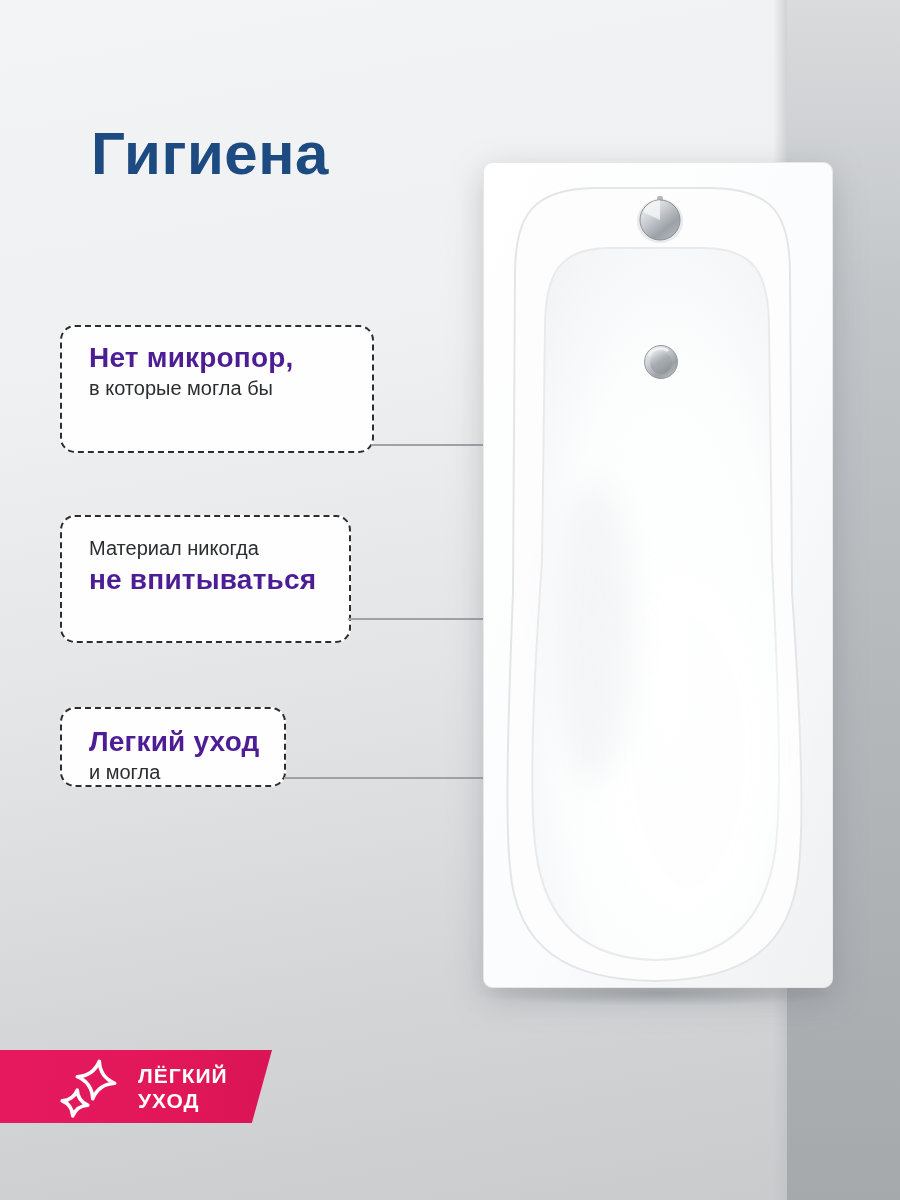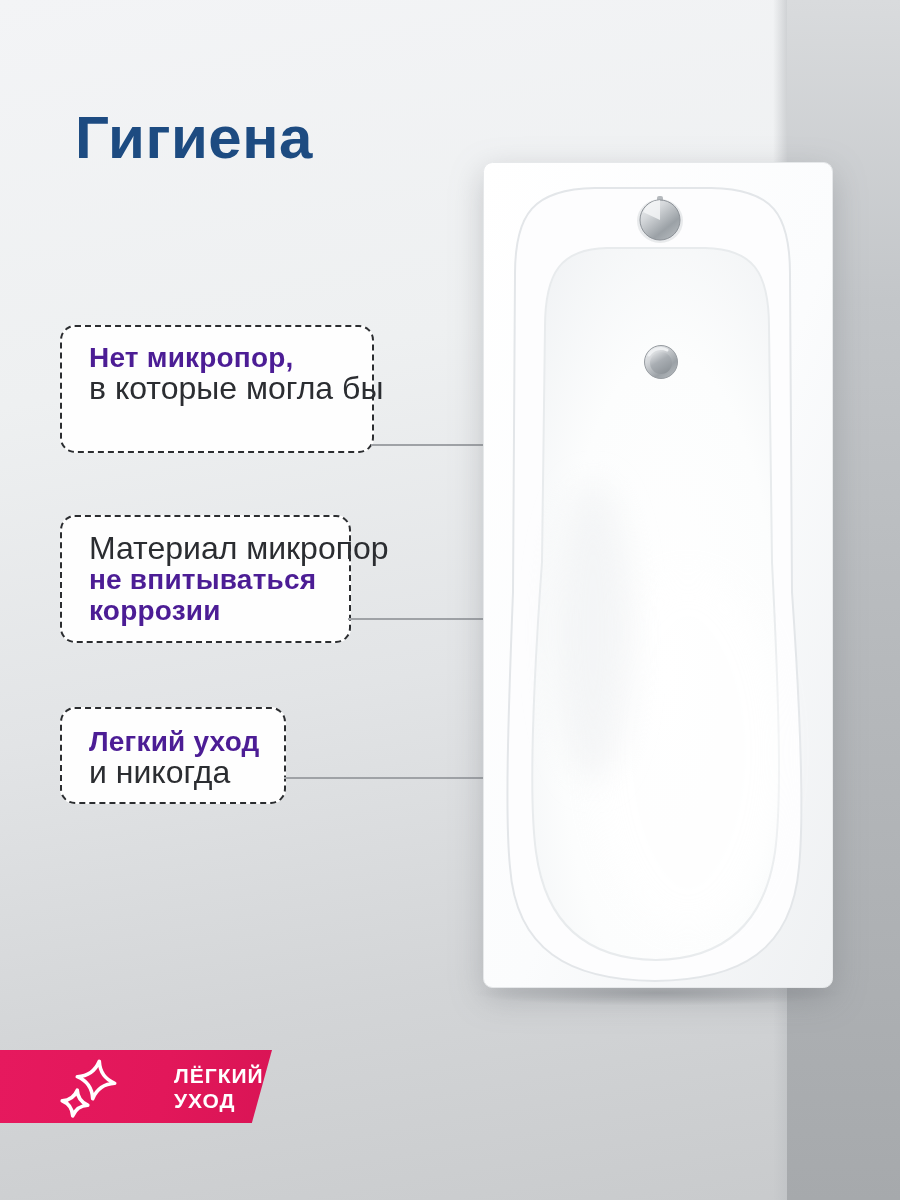--- a/index.html
+++ b/index.html
@@ -11,32 +11,32 @@
   
   .wall-band{
     position:absolute;left:787px;top:0;width:113px;height:1200px;
     background:linear-gradient(180deg,#d9dbdd 0%,#c3c6c9 25%,#b6b9bc 55%,#adb0b3 80%,#a6a9ac 100%);
   }
   .wall-band-edge{
     position:absolute;left:773px;top:0;width:16px;height:1200px;
     background:linear-gradient(90deg,rgba(216,218,220,0) 0%,rgba(190,193,196,.75) 100%);
   }
   .page-title{
-    position:absolute;left:75px;top:103px;margin:0;
+    position:absolute;left:75px;top:103px;margin:16px;
     font-size:60px;font-weight:800;letter-spacing:.5px;color:#1d4b81;
   }
   .callout{
     position:absolute;background:#fefefe;border:2px dashed #2b2d30;border-radius:15px;
     box-sizing:border-box;color:#2b2d31;
   }
-  .callout .ln{display:block;font-size:32px;line-height:31px;font-weight:400;white-space:nowrap;}
+  .callout .ln{display:block;font-size:20px;line-height:31px;font-weight:400;white-space:nowrap;}
   .callout .ln.b{font-weight:800;font-size:28px;color:#4c1d95;letter-spacing:.2px;}
   .callout-1{left:60px;top:325px;width:314px;height:128px;padding:15px 18px 0 27px;}
   .callout-2{left:60px;top:515px;width:291px;height:128px;padding:16px 18px 0 27px;}
-  .callout-3{left:60px;top:707px;width:226px;height:97px;padding:17px 18px 0 27px;}
+  .callout-3{left:60px;top:707px;width:226px;height:80px;padding:17px 18px 0 27px;}
   .leader{position:absolute;height:2px;background:#9fa2a6;}
   .leader-1{left:371px;top:444px;width:113px;}
   .leader-2{left:348px;top:618px;width:136px;}
   .leader-3{left:284px;top:777px;width:200px;}
   
   .tub{position:absolute;left:483px;top:162px;width:350px;height:826px;}
   .tub svg{display:block;filter:drop-shadow(0 10px 16px rgba(96,100,106,.30));}
   .floor-shadow{
     position:absolute;left:470px;top:980px;width:376px;height:26px;border-radius:50%;
     background:radial-gradient(ellipse at center,rgba(110,114,119,.38) 0%,rgba(110,114,119,0) 70%);
@@ -45,46 +45,45 @@
   .badge{
     position:absolute;left:0;top:1050px;width:272px;height:73px;
     background:linear-gradient(100deg,#e6195e 0%,#e2175a 60%,#d91455 100%);
     clip-path:polygon(0 0,100% 0,92.6% 100%,0 100%);
   }
   .badge-icon{position:absolute;left:44px;top:6px;}
   .badge-text{
     position:absolute;left:138px;top:13px;color:#ffffff;
     font-size:21px;line-height:25px;font-weight:800;letter-spacing:1px;
   }
-  .badge-text span{display:block;margin-left:36px;}
+  .badge-text span{display:block;}
 </style>
 </head>
 <body>
 
 <div class="canvas">
 
   <div class="wall-band-edge"></div>
   <div class="wall-band"></div>
 
   <h1 class="page-title">Гигиена</h1>
 
   <div class="callout callout-1">
     <span class="ln b">Нет микропор,</span>
     <span class="ln">в которые могла бы</span>
   </div>
 
   <div class="callout callout-2">
-    <span class="ln">Материал микропор</span>
+    <span class="ln">Материал никогда</span>
     <span class="ln b">не впитываться</span>
-    <span class="ln b">коррозии</span>
   </div>
 
   <div class="callout callout-3">
     <span class="ln b">Легкий уход</span>
-    <span class="ln">и никогда</span>
+    <span class="ln">и могла</span>
   </div>
 
   <div class="leader leader-1"></div>
   <div class="leader leader-2"></div>
   <div class="leader leader-3"></div>
 
   <div class="floor-shadow"></div>
 
   <div class="tub">
     <svg width="350" height="826" viewBox="0 0 350 826" xmlns="http://www.w3.org/2000/svg">

